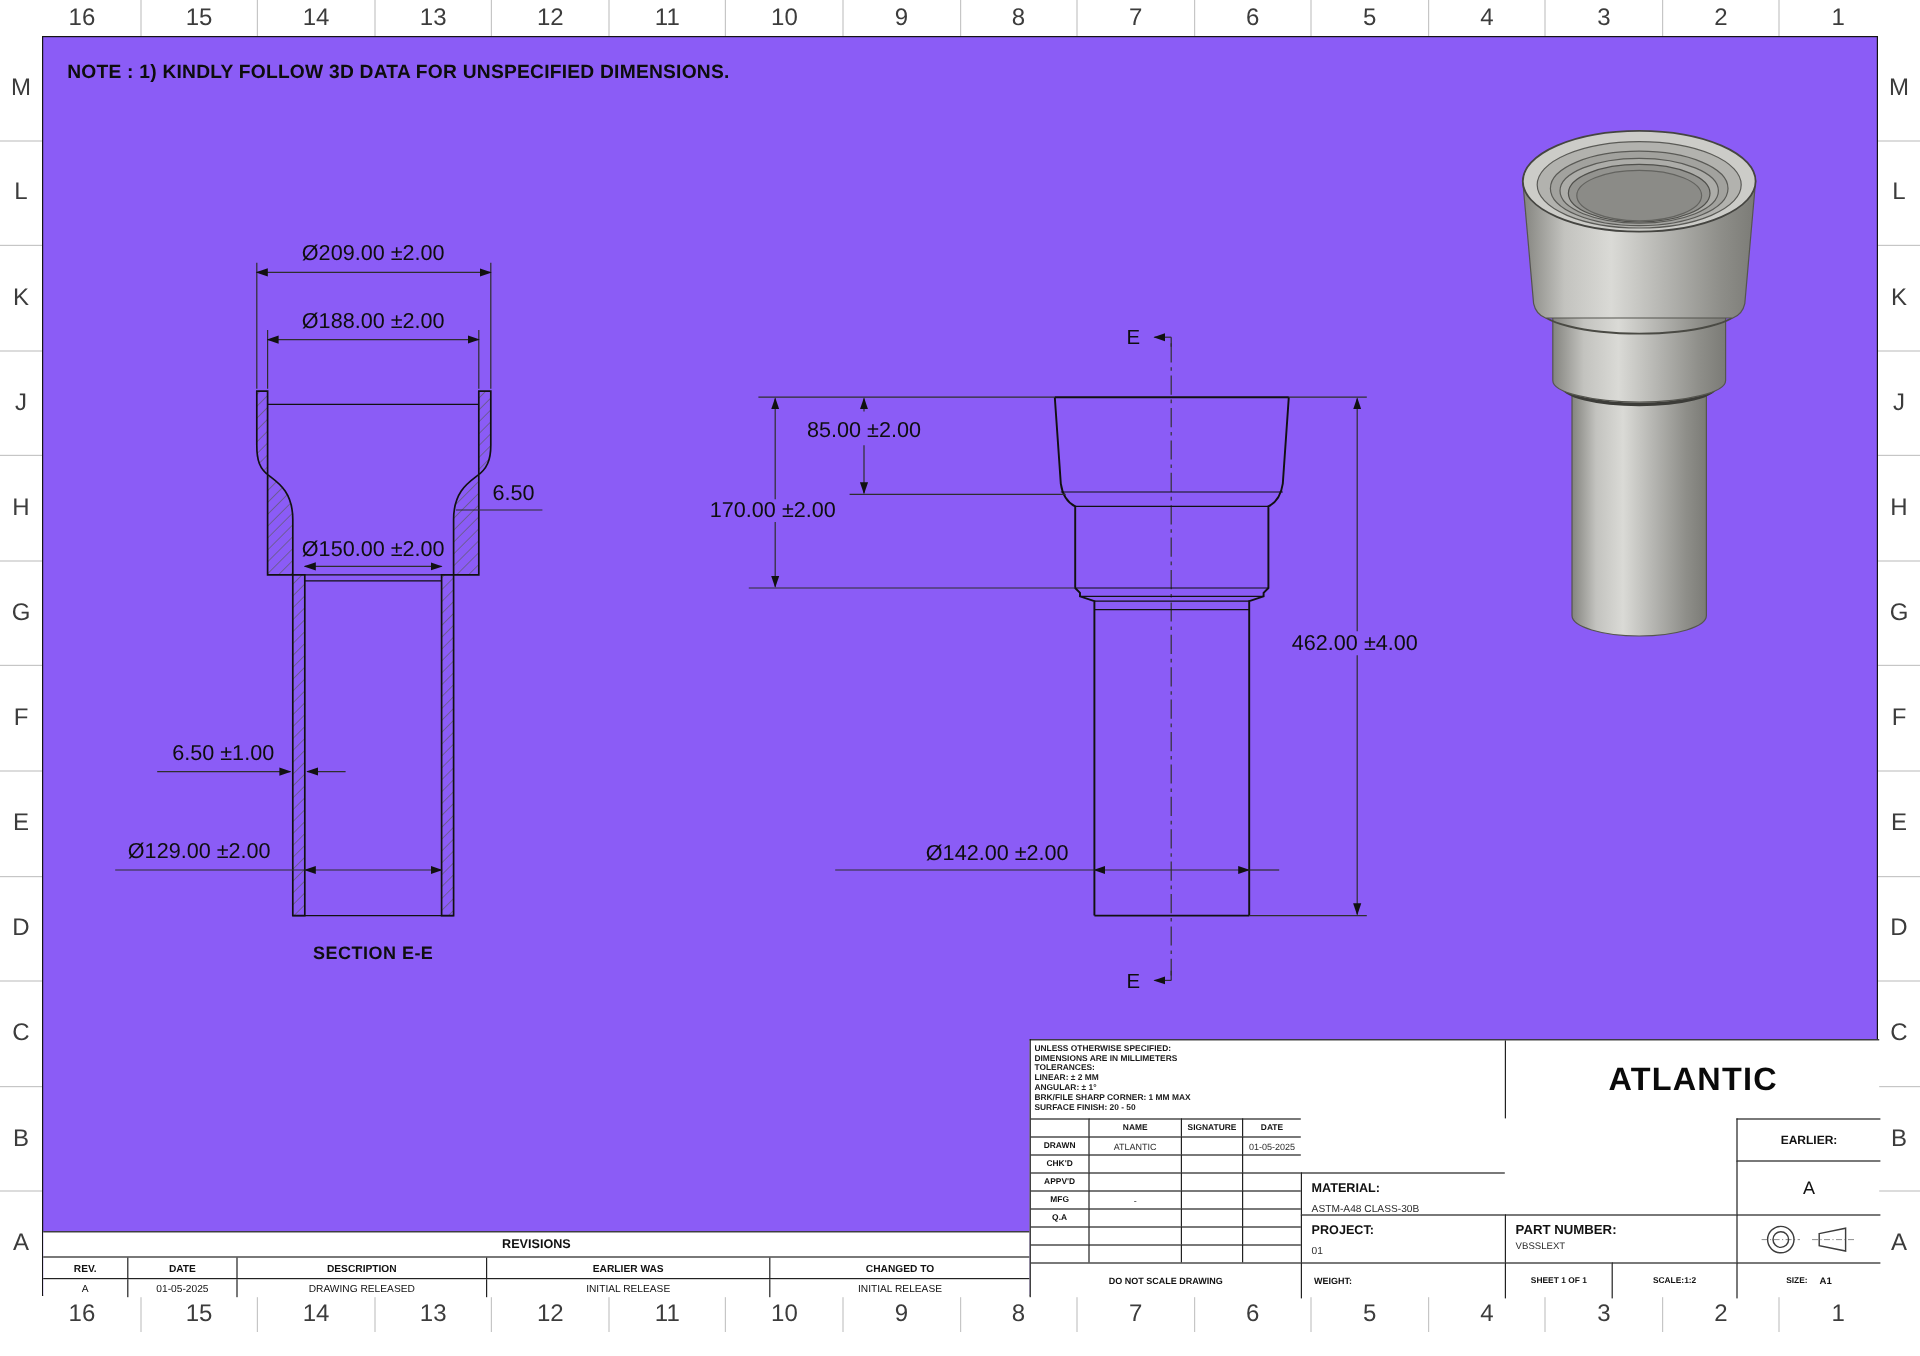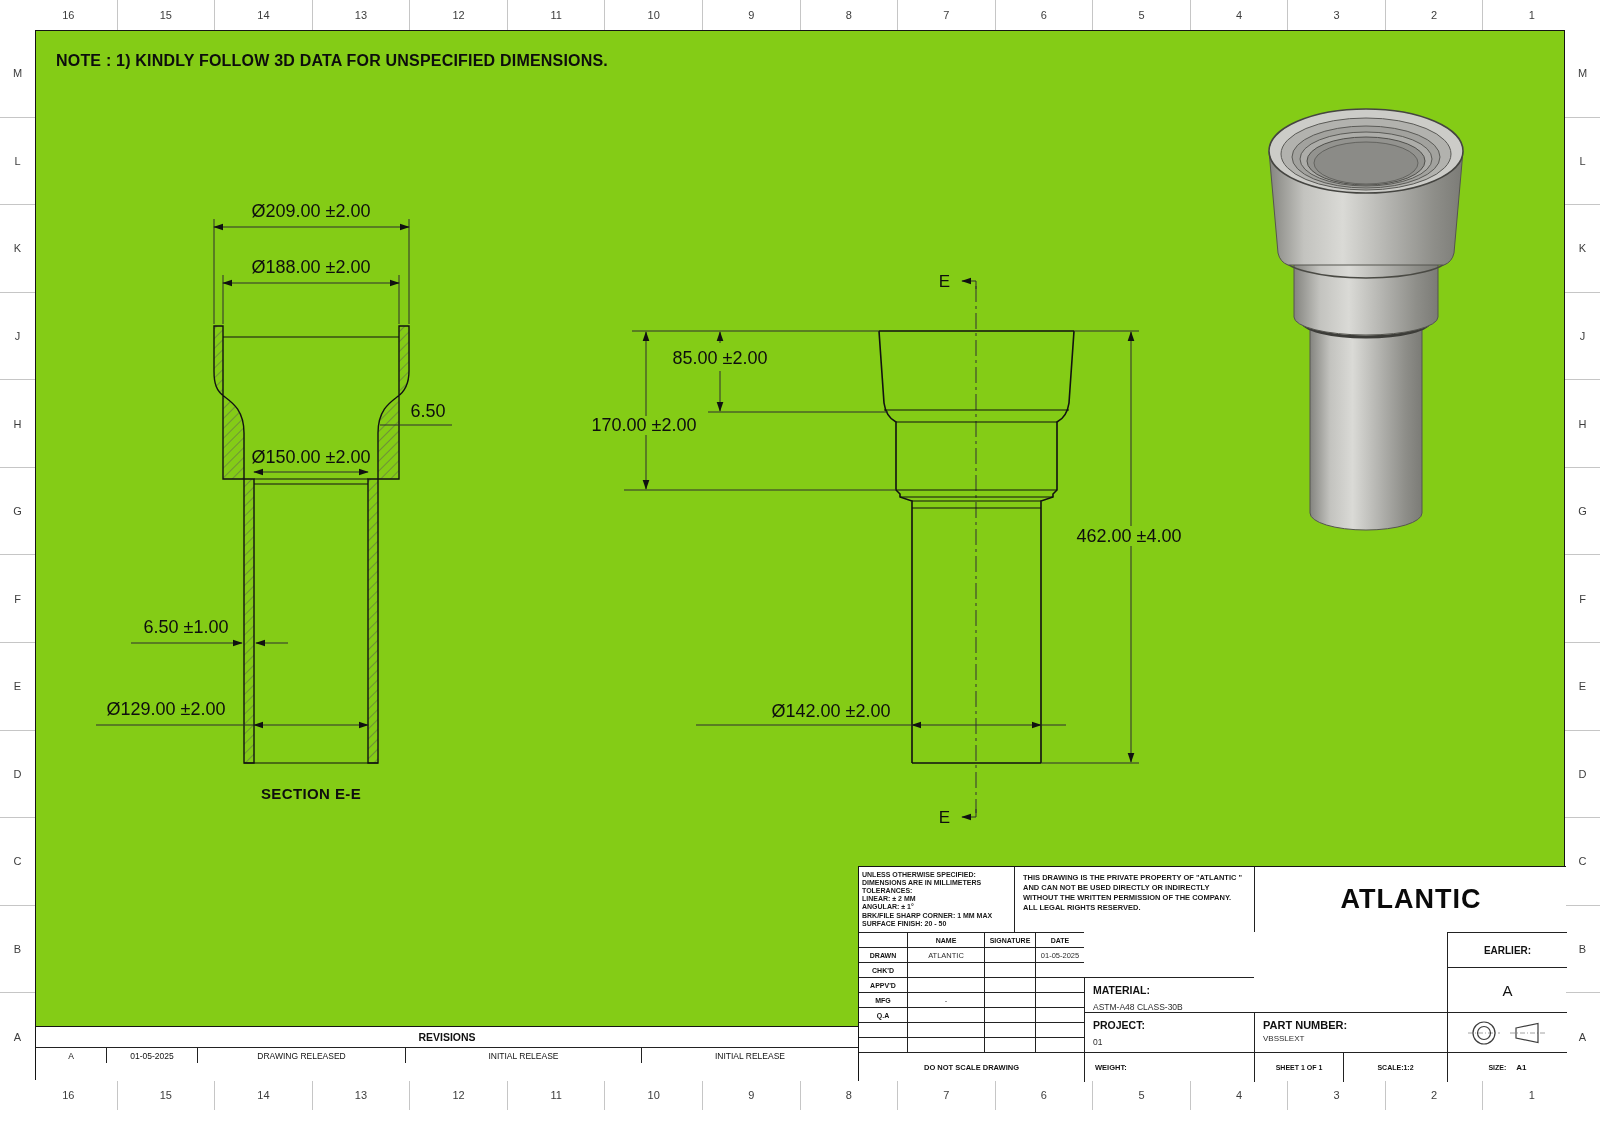--- a/index.html
+++ b/index.html
@@ -3,25 +3,25 @@
 <meta charset="utf-8">
 <style>
   html,body{margin:0;padding:0;background:#fff;}
   body{width:1600px;height:1130px;position:relative;font-family:"Liberation Sans",sans-serif;color:#111;overflow:hidden;}
   
   .strip{position:absolute;display:flex;}
   .strip-top{left:20px;top:0;width:1560px;height:30px;}
   .strip-bottom{left:20px;top:1080px;width:1560px;height:30px;}
   .strip-left{left:0;top:30px;width:35px;height:1050px;flex-direction:column;}
   .strip-right{left:1565px;top:30px;width:35px;height:1050px;flex-direction:column;}
-  .zc{flex:1;display:flex;align-items:center;justify-content:center;font-size:11px;color:#3c3c3c;}
+  .zc{flex:1;display:flex;align-items:center;justify-content:center;font-size:20px;color:#3c3c3c;}
   .strip-top .zc + .zc,.strip-bottom .zc + .zc{border-left:1px solid #c6c6c6;}
   .strip-left .zc + .zc,.strip-right .zc + .zc{border-top:1px solid #c6c6c6;}
   
-  .sheet{position:absolute;left:35px;top:30px;width:1530px;height:1050px;border:1.6px solid #141414;box-sizing:border-box;background:#84cc16;}
+  .sheet{position:absolute;left:35px;top:30px;width:1530px;height:1050px;border:1.6px solid #141414;box-sizing:border-box;background:#8b5cf6;}
   .notes{position:absolute;left:20px;top:20px;font-size:16px;font-weight:bold;color:#0d0d0d;letter-spacing:.2px;line-height:1.3;}
   .notes .l2{margin-left:57px;}
   svg.cad{position:absolute;left:0;top:0;width:1530px;height:1050px;}
   .dim{font-size:18px;fill:#0e0e0e;}
   .seclab{font-size:15px;font-weight:600;letter-spacing:.4px;fill:#0e0e0e;}
   .cutlab{font-size:17px;fill:#0e0e0e;}
   .thin{stroke:#2e2e2e;stroke-width:1;fill:none;}
   .thick{stroke:#111;stroke-width:1.6;fill:none;}
   .det{stroke:#111;stroke-width:1;fill:none;}
   .cl{stroke:#333;stroke-width:1;stroke-dasharray:16 4 3 4;fill:none;}
@@ -230,46 +230,47 @@
       <ellipse cx="1330" cy="123" rx="85" ry="36" fill="#b2b2ae" stroke="#5a5a56" stroke-width="1"></ellipse>
       <ellipse cx="1330" cy="126" rx="74" ry="31" fill="#a2a29e" stroke="#5a5a56" stroke-width="1"></ellipse>
       <ellipse cx="1330" cy="128" rx="66" ry="27" fill="#adada9" stroke="#5a5a56" stroke-width="1"></ellipse>
       <ellipse cx="1330" cy="130" rx="59" ry="24" fill="#93938f" stroke="#50504c" stroke-width="1"></ellipse>
       <ellipse cx="1330" cy="132" rx="52" ry="21" fill="#8b8b87" stroke="#63635f" stroke-width="1"></ellipse>
     </g>
   </svg>
 
   <div class="revtable">
     <div class="rev-title">REVISIONS</div>
+    <div class="rev-row head">
+      <div class="rev-cell w0">REV.</div>
+      <div class="rev-cell w1">DATE</div>
+      <div class="rev-cell w2">DESCRIPTION</div>
+      <div class="rev-cell w3">EARLIER WAS</div>
+      <div class="rev-cell w4">CHANGED TO</div>
+    </div>
     <div class="rev-row data">
       <div class="rev-cell w0">A</div>
       <div class="rev-cell w1">01-05-2025</div>
       <div class="rev-cell w2">DRAWING RELEASED</div>
       <div class="rev-cell w3">INITIAL RELEASE</div>
       <div class="rev-cell w4">INITIAL RELEASE</div>
     </div>
   </div>
 
   <div class="tblock">
 
     <div class="c tol" style="left:0;top:0;width:155px;height:65px;">
       <div>UNLESS OTHERWISE SPECIFIED:</div>
       <div>DIMENSIONS ARE IN MILLIMETERS</div>
       <div>TOLERANCES:</div>
       <div>LINEAR: ± 2 MM</div>
       <div>ANGULAR: ± 1°</div>
       <div>BRK/FILE SHARP CORNER: 1 MM MAX</div>
       <div>SURFACE FINISH: 20 - 50</div>
     </div>
-    <div class="c prop bl" style="left:155px;top:0;width:240px;height:65px;">
-      <div>THIS DRAWING IS THE PRIVATE PROPERTY OF "ATLANTIC "</div>
-      <div>AND CAN NOT BE USED DIRECTLY OR INDIRECTLY</div>
-      <div>WITHOUT THE WRITTEN PERMISSION  OF THE COMPANY.</div>
-      <div>ALL LEGAL RIGHTS RESERVED.</div>
-    </div>
     <div class="c atl bl" style="left:395px;top:0;width:313px;height:65px;">ATLANTIC</div>
 
     <div class="c th bt" style="left:0;top:65px;width:48px;height:15px;"></div>
     <div class="c th bl bt" style="left:48px;top:65px;width:77px;height:15px;">NAME</div>
     <div class="c th bl bt" style="left:125px;top:65px;width:51px;height:15px;">SIGNATURE</div>
     <div class="c th bl bt" style="left:176px;top:65px;width:49px;height:15px;">DATE</div>
 
     <div class="c th bt" style="left:0;top:80px;width:48px;height:15px;">DRAWN</div>
     <div class="c tv bl bt" style="left:48px;top:80px;width:77px;height:15px;">ATLANTIC</div>
     <div class="c tv bl bt" style="left:125px;top:80px;width:51px;height:15px;"></div>

